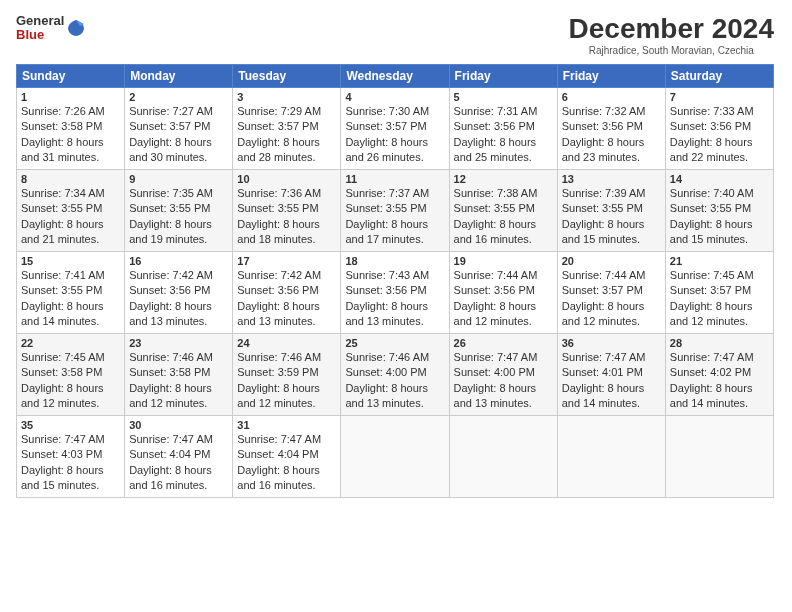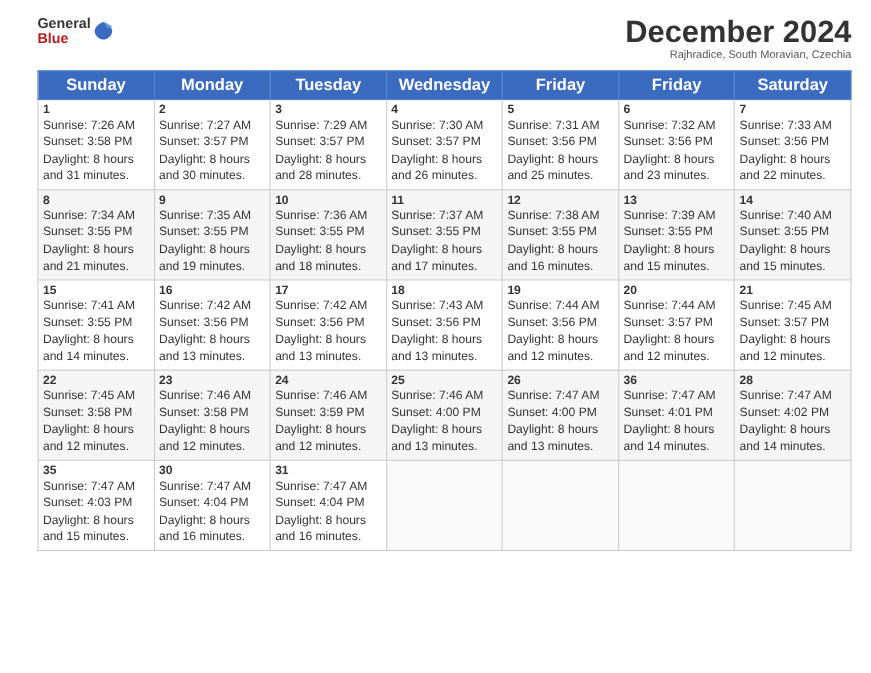--- a/index.html
+++ b/index.html
@@ -6,57 +6,57 @@
     body {
       width: 792px;
       height: 612px;
       background: #fff;
       font-family: Arial, sans-serif;
       overflow: hidden;
     }
     .page {
       width: 792px;
       height: 548px;
-      padding: 14px 18px 10px 34px;
+      padding: 14px 18px 10px 16px;
     }
     .header {
       display: flex;
       justify-content: space-between;
       align-items: flex-start;
       margin-bottom: 8px;
     }
     .logo {
       display: flex;
       align-items: center;
       gap: 4px;
     }
     .title-block {
-      text-align: right;
+      text-align: center;
     }
     .month-title {
       font-size: 28px;
       font-weight: bold;
       color: #333;
       line-height: 1.1;
     }
     .location {
       font-size: 10px;
       color: #555;
     }
     .calendar {
       width: 100%;
       border-collapse: collapse;
       table-layout: fixed;
     }
     .calendar th {
       background: #3a6bbf;
       color: #fff;
-      font-size: 15px;
+      font-size: 12px;
       font-weight: bold;
-      text-align: center;
+      text-align: left;
       padding: 4px 5px;
       border: 1px solid #5585d0;
     }
     .calendar td {
       border: 1px solid #ccc;
       vertical-align: top;
       padding: 3px 4px;
       font-size: 9px;
       color: #333;
       height: 82px;

